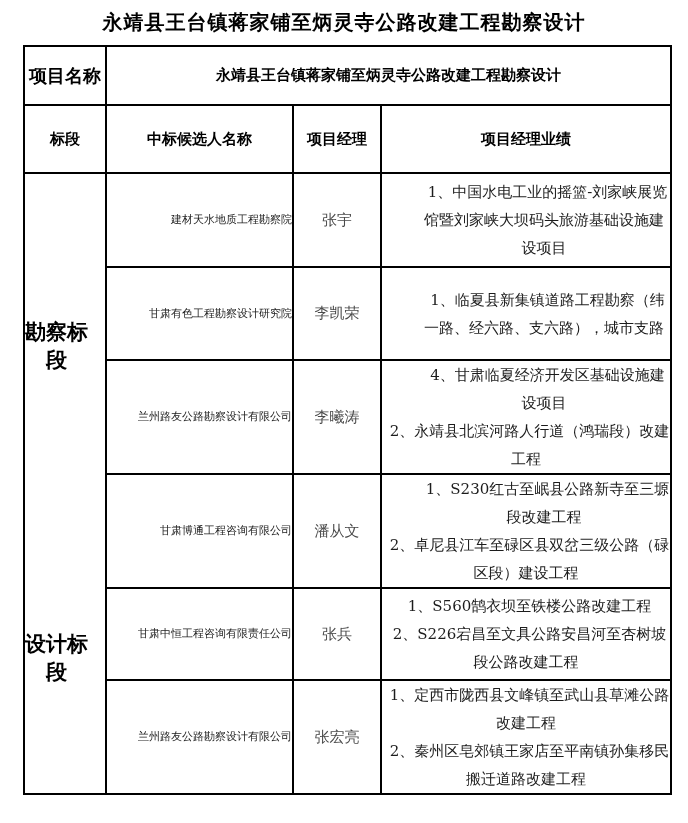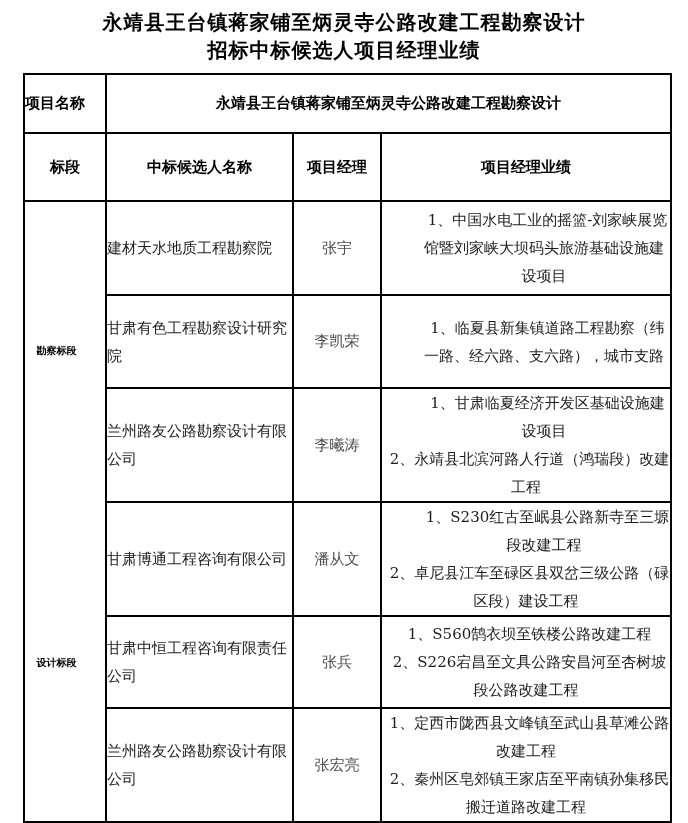--- a/index.html
+++ b/index.html
@@ -39,22 +39,23 @@
   .r-project td{height:57px;}
   .r-head td{height:66px;}
   .r1 td{height:92px;}
   .r2 td{height:91px;}
   .r3 td{height:101px;}
   .r4 td{height:111px;}
   .r5 td{height:90px;}
   .r6 td{height:106px;}
 
   .cell-label{
-    font-weight:bold;
-    font-size:15px;
+    text-align:center;
+    font-weight:bold;
+    font-size:18px;
     color:#000;
   }
   .cell-head{
     text-align:center;
     font-weight:bold;
     font-size:15px;
     color:#000;
   }
   .project-value{
     text-align:center;
@@ -64,32 +65,33 @@
     color:#000;
   }
 
   
   td.section-cell{position:relative;}
   .section-label{
     position:absolute;
     left:0;right:17px;
     text-align:center;
     font-weight:bold;
-    font-size:10px;
+    font-size:21px;
     color:#000;
     transform:translateY(-50%);
+    margin-top:23px;
   }
   .section-survey{top:24%;}
   .section-design{top:74.5%;}
 
   .cell-company{
-    text-align:left;
-    font-size:15px;
+    text-align:right;
+    font-size:11px;
     line-height:28px;
-    font-family:Liberation Serif, serif;
+    font-family:Liberation Mono, monospace;
     color:#1c1c1c;
     padding:0 8px;
   }
   .cell-manager{
     text-align:center;
     font-size:15px;
     color:#4a4a4a;
     border-radius:29px;
   }
   .cell-ach{
@@ -106,21 +108,20 @@
   .ach.left{text-align:center;}
   .ach:empty{display:none;}
 </style>
 </head>
 <body>
 
 <div class="doc">
 
   <div class="doc-title">
     <div>永靖县王台镇蒋家铺至炳灵寺公路改建工程勘察设计</div>
-    <div>招标中标候选人项目经理业绩</div>
   </div>
 
   <table class="perf-table">
     <colgroup>
       <col style="width:82px">
       <col style="width:187px">
       <col style="width:88px">
       <col style="width:290px">
     </colgroup>
 
@@ -154,21 +155,21 @@
       <td class="cell-manager">李凯荣</td>
       <td class="cell-ach">
         <div class="ach center">1、临夏县新集镇道路工程勘察（纬一路、经六路、支六路），城市支路</div>
       </td>
     </tr>
 
     <tr class="r3">
       <td class="cell-company">兰州路友公路勘察设计有限公司</td>
       <td class="cell-manager">李曦涛</td>
       <td class="cell-ach">
-        <div class="ach center">1、甘肃临夏经济开发区基础设施建设项目</div>
+        <div class="ach center">4、甘肃临夏经济开发区基础设施建设项目</div>
         <div class="ach left">2、永靖县北滨河路人行道（鸿瑞段）改建工程</div>
       </td>
     </tr>
 
     <tr class="r4">
       <td class="cell-company">甘肃博通工程咨询有限公司</td>
       <td class="cell-manager">潘从文</td>
       <td class="cell-ach">
         <div class="ach center">1、S230红古至岷县公路新寺至三塬段改建工程</div>
         <div class="ach left">2、卓尼县江车至碌区县双岔三级公路（碌区段）建设工程</div>

